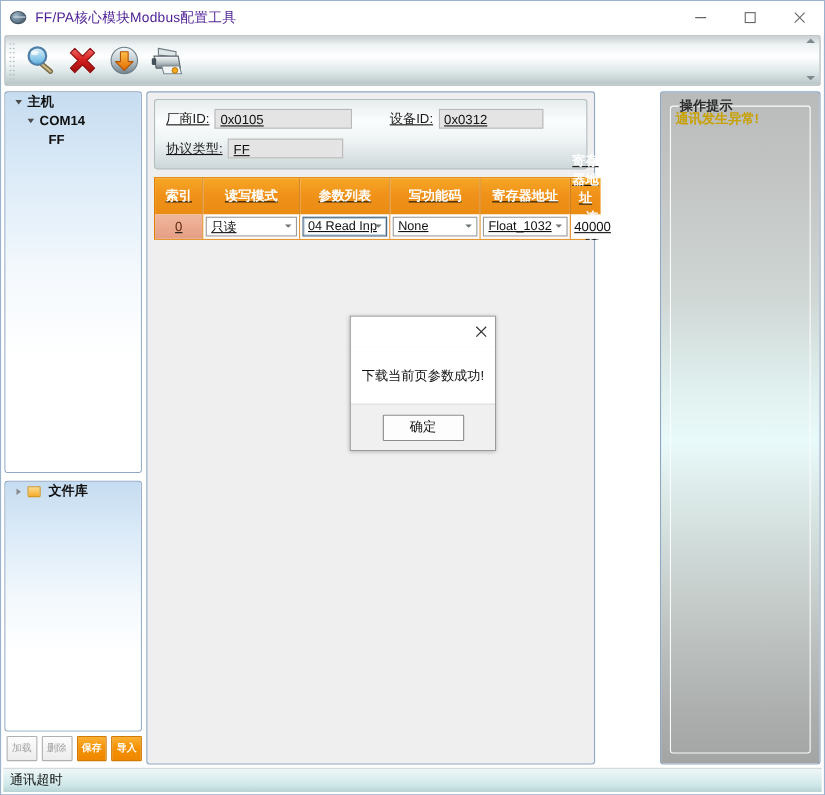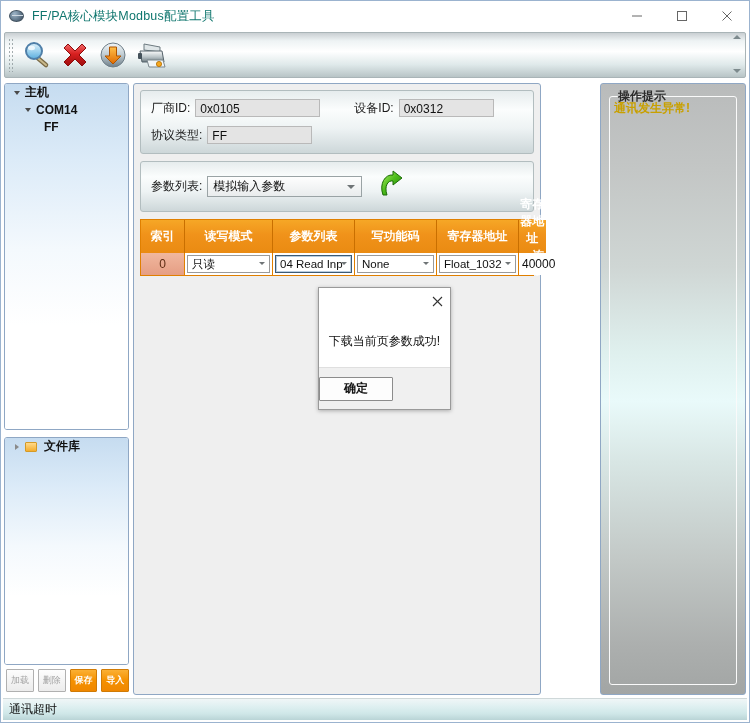--- a/index.html
+++ b/index.html
@@ -13,21 +13,21 @@
     border:1px solid #9bb3cf;background:#fff;display:flex;flex-direction:column;}
 
   
   .titlebar{height:30px;background:#ffffff;display:flex;align-items:center;
     flex:0 0 auto;border-bottom:1px solid #ffffff;}
   .title-icon{width:16px;height:16px;margin-left:8px;margin-right:7px;position:relative;flex:0 0 auto;}
   .title-icon .globe{position:absolute;left:0;top:2px;width:15px;height:12px;border-radius:50%;
      background:radial-gradient(circle at 35% 30%,#9fb6c9 0%,#5d7386 60%,#3c4d5c 100%);
      border:1px solid #41515f;box-sizing:border-box;}
   .title-icon .globe:after{content:"";position:absolute;left:2px;top:4px;width:11px;height:1px;background:#cfd9e2;}
-  .title-text{font-size:12.5px;color:#0f766e;letter-spacing:.2px;}
+  .title-text{font-size:12.5px;color:#4c1d95;letter-spacing:.2px;}
   .win-btns{margin-left:auto;display:flex;height:30px;}
   .win-btn{width:45px;height:30px;display:flex;align-items:center;justify-content:center;
      color:#6b6b6b;font-size:13px;}
   .win-btn.close{font-size:15px;}
   .win-btn svg{display:block;}
 
   
   .menubar{height:23px;background:#fff;display:flex;align-items:center;padding-left:9px;flex:0 0 auto;}
   .menu-item{font-size:12.5px;color:#1b1b1b;margin-right:17px;padding:1px 2px;}
 
@@ -72,21 +72,21 @@
 
   .btnrow{display:flex;gap:4px;padding:4px 0 3px 2px;flex:0 0 auto;}
   .sbtn{width:27px;height:21px;border:1px solid #b0b0b0;background:linear-gradient(to bottom,#fdfdfd,#ececec);
     font-size:9px;color:#a3a3a3;display:flex;align-items:center;justify-content:center;border-radius:1px;}
   .sbtn.on{border:1px solid #d07b06;color:#fff;font-weight:bold;
     background:linear-gradient(to bottom,#fbb034 0%,#f59100 50%,#ef8700 100%);}
 
   
   .centercol{flex:1;min-width:0;margin-left:4px;display:flex;flex-direction:column;}
   .centerpanel{flex:1;border:1px solid #8fa7c4;border-radius:3px;background:#efefef;
-    padding:6px;box-sizing:border-box;position:relative;min-height:0;}
+    padding:6px;box-sizing:border-box;position:relative;min-height:0;text-decoration:underline;}
 
   .shelf{background:linear-gradient(to bottom,#e6eced 0%,#fbfdfd 30%,#eef3f4 60%,#cdd7d9 100%);
     border:1px solid #b2bdbf;border-radius:3px;}
   .idpanel{padding:8px 10px 9px 10px;}
   .frow{display:flex;align-items:center;margin-bottom:9px;}
   .frow:last-child{margin-bottom:0;}
   .flabel{font-size:12px;color:#1a1a1a;margin-right:5px;}
   .finput{height:18px;line-height:18px;border:1px solid #b9b9b9;background:#e4e4e4;
     font-size:12px;color:#111;padding:0 4px;box-sizing:border-box;}
   .finput.w1{width:125px;}
@@ -150,21 +150,21 @@
   
   .overlay{position:absolute;left:0;top:0;width:596px;height:723px;}
   .dialog{position:absolute;left:317px;top:286px;width:133px;height:123px;
      background:#f0f0f0;border:1px solid #9a9a9a;box-sizing:border-box;
      box-shadow:0 1px 4px rgba(0,0,0,.28);display:flex;flex-direction:column;}
   .dlg-title{height:27px;flex:0 0 auto;background:#ffffff;display:flex;align-items:center;justify-content:flex-end;}
   .dlg-x{width:26px;height:26px;display:flex;align-items:center;justify-content:center;color:#2a2a2a;font-size:13px;}
   .dlg-body{flex:1;background:#ffffff;display:flex;align-items:center;justify-content:center;padding:0 8px;}
   .dlg-msg{font-size:12px;color:#111;text-align:center;line-height:1.35;}
   .dlg-foot{height:41px;flex:0 0 auto;background:#f0f0f0;border-top:1px solid #dfdfdf;
-     display:flex;align-items:center;font-weight:bold;}
+     display:flex;align-items:center;justify-content:center;}
   .dlg-ok{width:72px;height:22px;border:1px solid #8c8c8c;background:#fdfdfd;font-size:12px;color:#111;
      display:flex;align-items:center;justify-content:center;border-radius:1px;}
 </style>
 </head>
 <body>
 
 <div class="window">
 
   <div class="titlebar">
     <div class="title-icon">
@@ -320,39 +320,20 @@
             <span class="gap"></span>
             <span class="flabel">设备ID:</span>
             <span class="finput w2">0x0312</span>
           </div>
           <div class="frow">
             <span class="flabel">协议类型:</span>
             <span class="finput w3">FF</span>
           </div>
         </div>
 
-        <div class="shelf listbar">
-          <span class="flabel">参数列表:</span>
-          <span class="sel wlist">
-            <span>模拟输入参数</span>
-            <i class="car"></i>
-          </span>
-          <span class="dlicon">
-            <svg width="32" height="30" viewBox="0 0 32 30">
-              <defs>
-                  <linearGradient id="gr1" x1="0" y1="0" x2="1" y2="1">
-                <stop offset="0%" stop-color="#b6f26a"></stop>
-                    <stop offset="45%" stop-color="#4fbe1c"></stop>
-                    <stop offset="100%" stop-color="#1d7a06"></stop>
-                  </linearGradient>
-                </defs>
-              <path d="M8 25 C4 14 10 4 18 5 L18 1 L27 8 L18 15 L18 11 C13 10 9 16 12 25 Z" fill="url(#gr1)" stroke="#1c6c08" stroke-width="1" stroke-linejoin="round"></path>
-            </svg>
-          </span>
-        </div>
 
         <div class="tablewrap">
           <div class="trow">
             <div class="th c1">索引</div>
             <div class="th c2">读写模式</div>
             <div class="th c3">参数列表</div>
             <div class="th c4">写功能码</div>
             <div class="th c5">寄存器地址</div>
             <div class="th c6">
               <span>寄存器地址</span>

